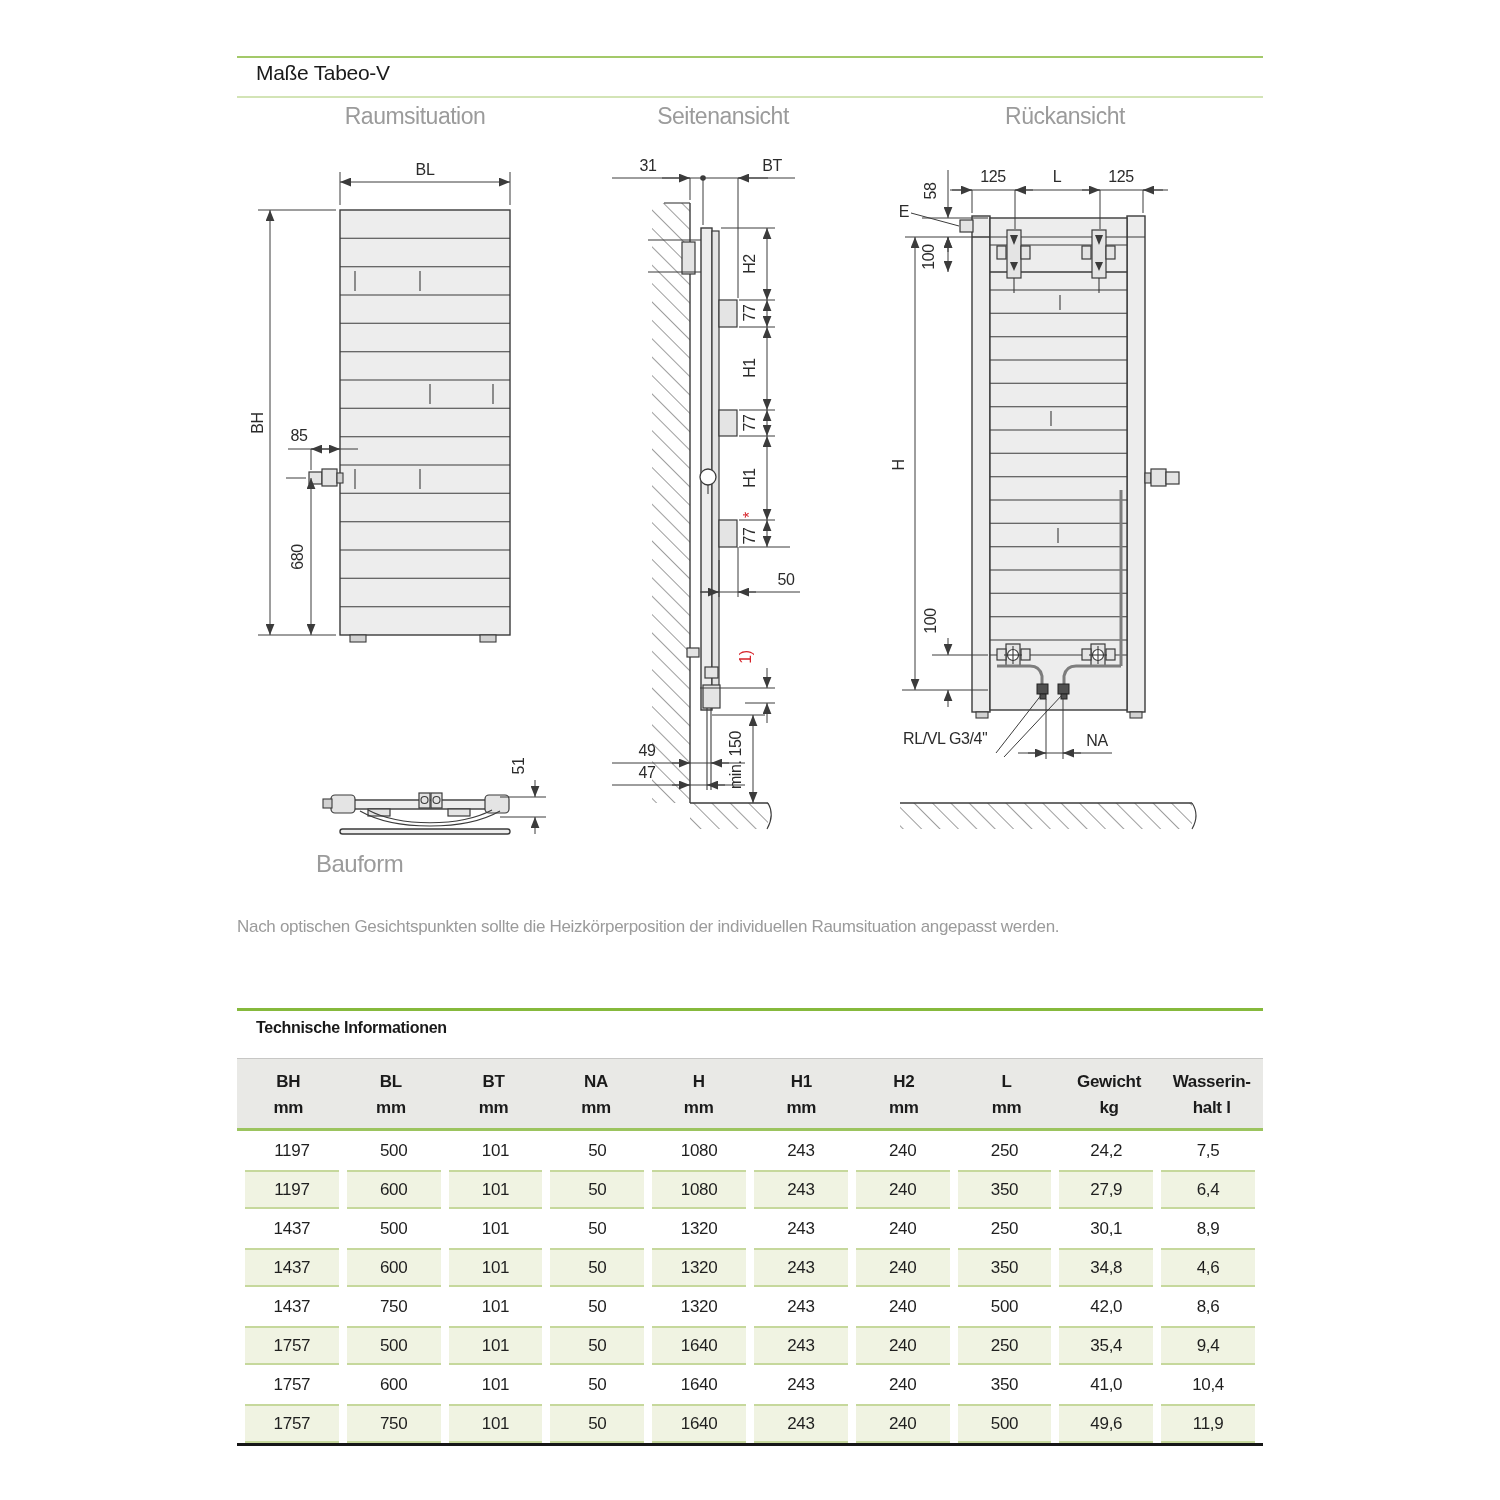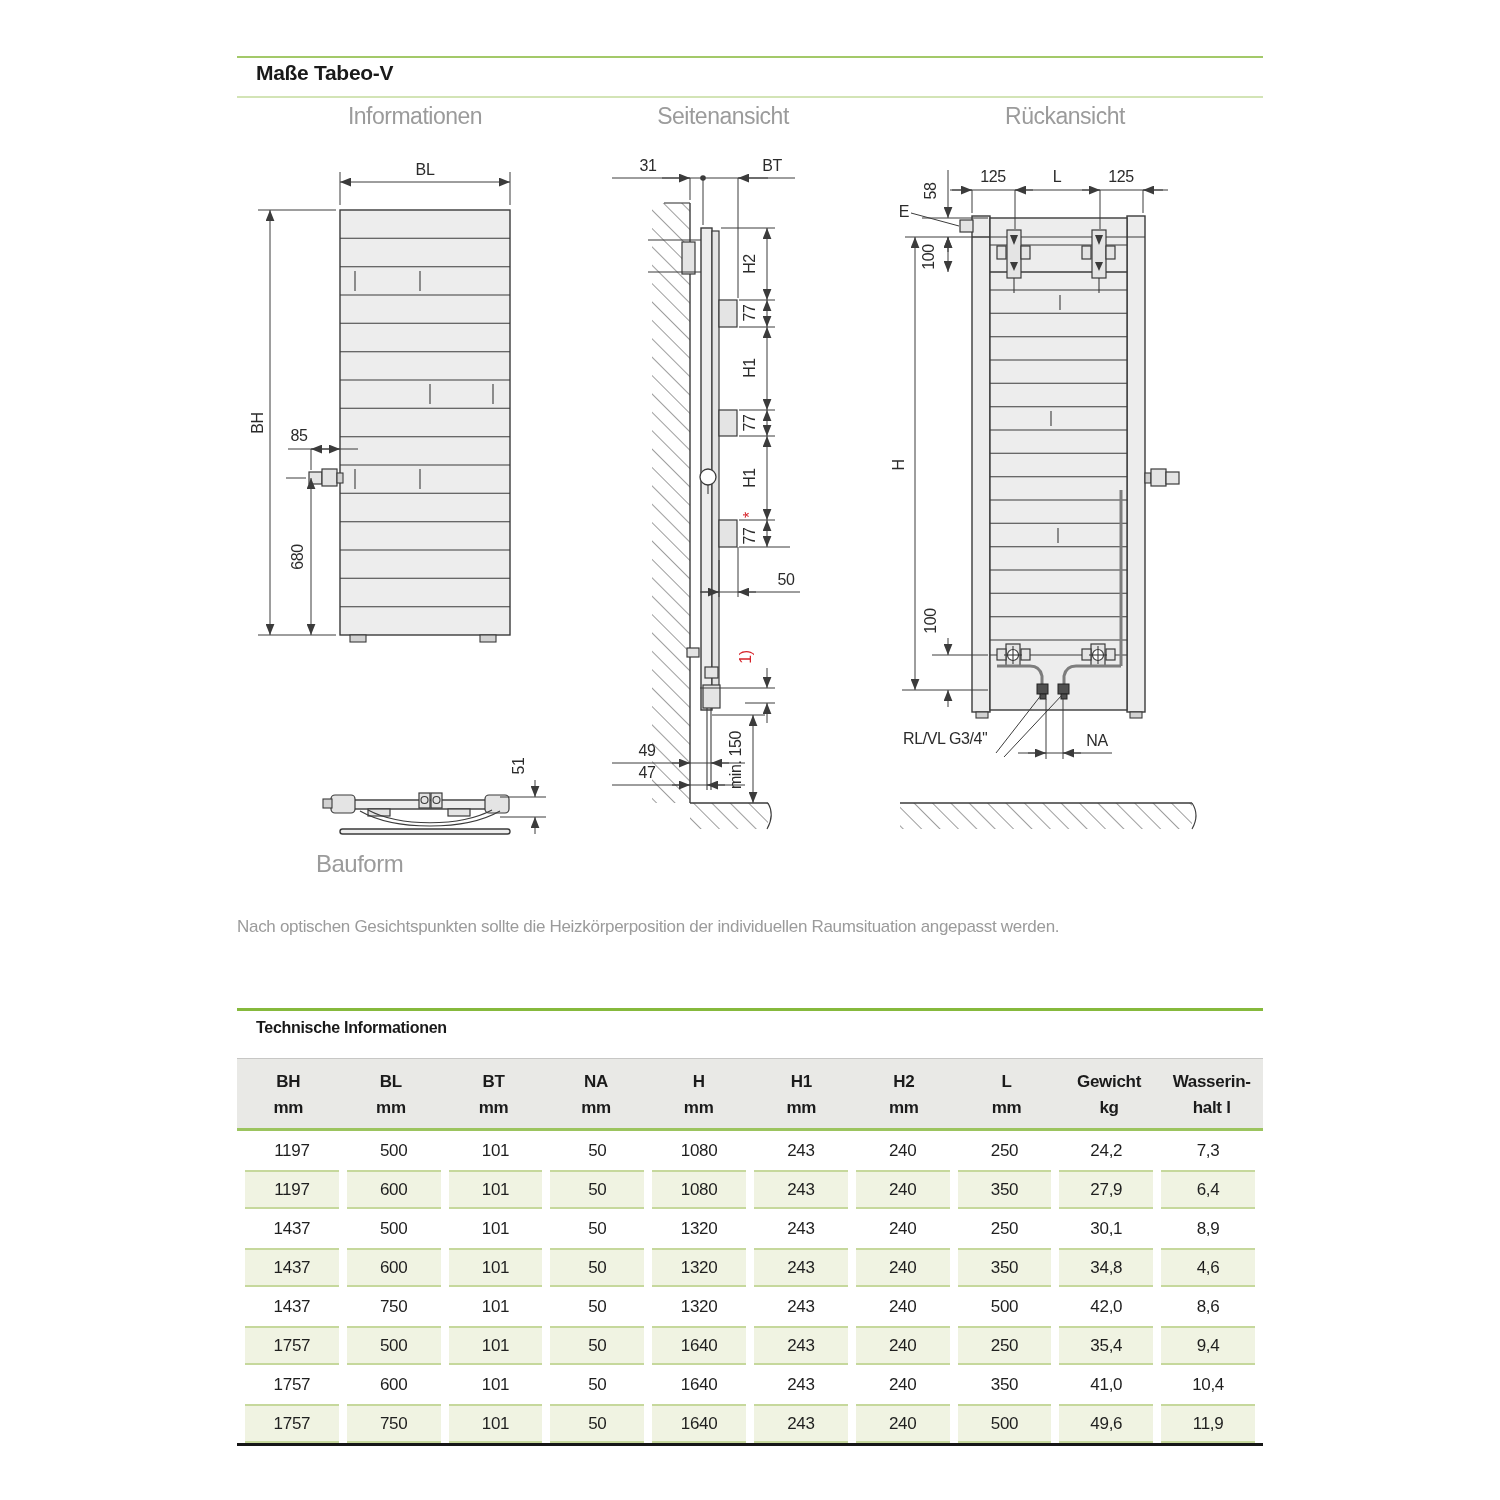--- a/index.html
+++ b/index.html
@@ -1,21 +1,21 @@
 <!DOCTYPE html>
 <html style="--accent-green: #a3c969; --accent-green-strong: #86b93c; --accent-green-mid: #9cc45f; --light-green-line: #d3e4b6; --header-bg: #e9e9e6; --row-band: #f0f3e2; --row-border: #c6d89c; --gray-text: #9b9b9b; --red: #d6232a;"><head>
 <meta charset="utf-8">
 <style>
   *{margin:0;padding:0;box-sizing:border-box}
   html,body{background:#fff}
   body{width:1500px;height:1500px;font-family:"Liberation Sans",sans-serif;position:relative;overflow:hidden;color:#222}
   .rule{position:absolute;left:237px;width:1026px}
   .rule-top{top:56px;height:2px;background:var(--accent-green,#a3c969)}
   .rule-sub{top:96px;height:2px;background:var(--light-green-line,#d3e4b6)}
-  .page-title{position:absolute;left:256px;top:61px;font-size:21px;font-weight:bold;color:#1a1a1a;letter-spacing:-0.3px}
+  .page-title{position:absolute;left:256px;top:61px;font-size:21px;font-weight:normal;color:#1a1a1a;letter-spacing:-0.3px}
   .view-label{position:absolute;top:103px;transform:translateX(-50%);font-size:23px;color:var(--gray-text,#9b9b9b);letter-spacing:-0.5px}
   .bauform-label{position:absolute;left:316px;top:850px;font-size:24px;color:var(--gray-text,#9b9b9b);letter-spacing:-0.5px}
   .notes{position:absolute;left:237px;top:913px;font-size:17px;line-height:27px;color:var(--gray-text,#9b9b9b);letter-spacing:-0.3px}
   .drawing-svg{position:absolute;left:237px;top:140px;width:1026px;height:770px}
 
   
   .tech-rule-top{top:1008px;height:3px;background:var(--accent-green-strong,#86b93c)}
   .tech-title{position:absolute;left:256px;top:1019px;font-size:16px;font-weight:bold;color:#1a1a1a;letter-spacing:-0.3px}
   .tech-head{position:absolute;left:237px;top:1058px;width:1026px;height:70px;background:var(--header-bg,#e9e9e6);border-top:1px solid #c7c7c5;display:flex}
   .hcol{flex:1;text-align:center;font-weight:bold;font-size:17px;line-height:26px;padding-top:10px;color:#1b1b1b;letter-spacing:-0.3px}
@@ -40,21 +40,21 @@
 </style>
 </head>
 <body>
 
 <div class="page">
 
   <div class="rule rule-top"></div>
   <div class="page-title">Maße Tabeo-V</div>
   <div class="rule rule-sub"></div>
 
-  <div class="view-label" style="left:415px">Informationen</div>
+  <div class="view-label" style="left:415px">Raumsituation</div>
   <div class="view-label" style="left:723px">Seitenansicht</div>
   <div class="view-label" style="left:1065px">Rückansicht</div>
 
   <svg class="drawing-svg" viewBox="237 140 1026 770">
     <defs>
       <marker id="arw" viewBox="0 0 10 8" refX="10" refY="4" markerWidth="11" markerHeight="9" orient="auto-start-reverse">
         <path d="M0,0 L10,4 L0,8 Z" fill="#3b3b3b"></path>
       </marker>
       <pattern id="hatch" width="13" height="13" patternUnits="userSpaceOnUse" patternTransform="rotate(-45)">
         <line x1="0" y1="0" x2="0" y2="13" stroke="#4d4d4d" stroke-width="1.1"></line>
@@ -402,21 +402,21 @@
         <tr class="plain">
           <td>1197</td>
           <td>500</td>
           <td>101</td>
           <td>50</td>
           <td>1080</td>
           <td>243</td>
           <td>240</td>
           <td>250</td>
           <td>24,2</td>
-          <td>7,3</td>
+          <td>7,5</td>
         </tr>
         <tr class="band">
           <td>1197</td>
           <td>600</td>
           <td>101</td>
           <td>50</td>
           <td>1080</td>
           <td>243</td>
           <td>240</td>
           <td>350</td>

